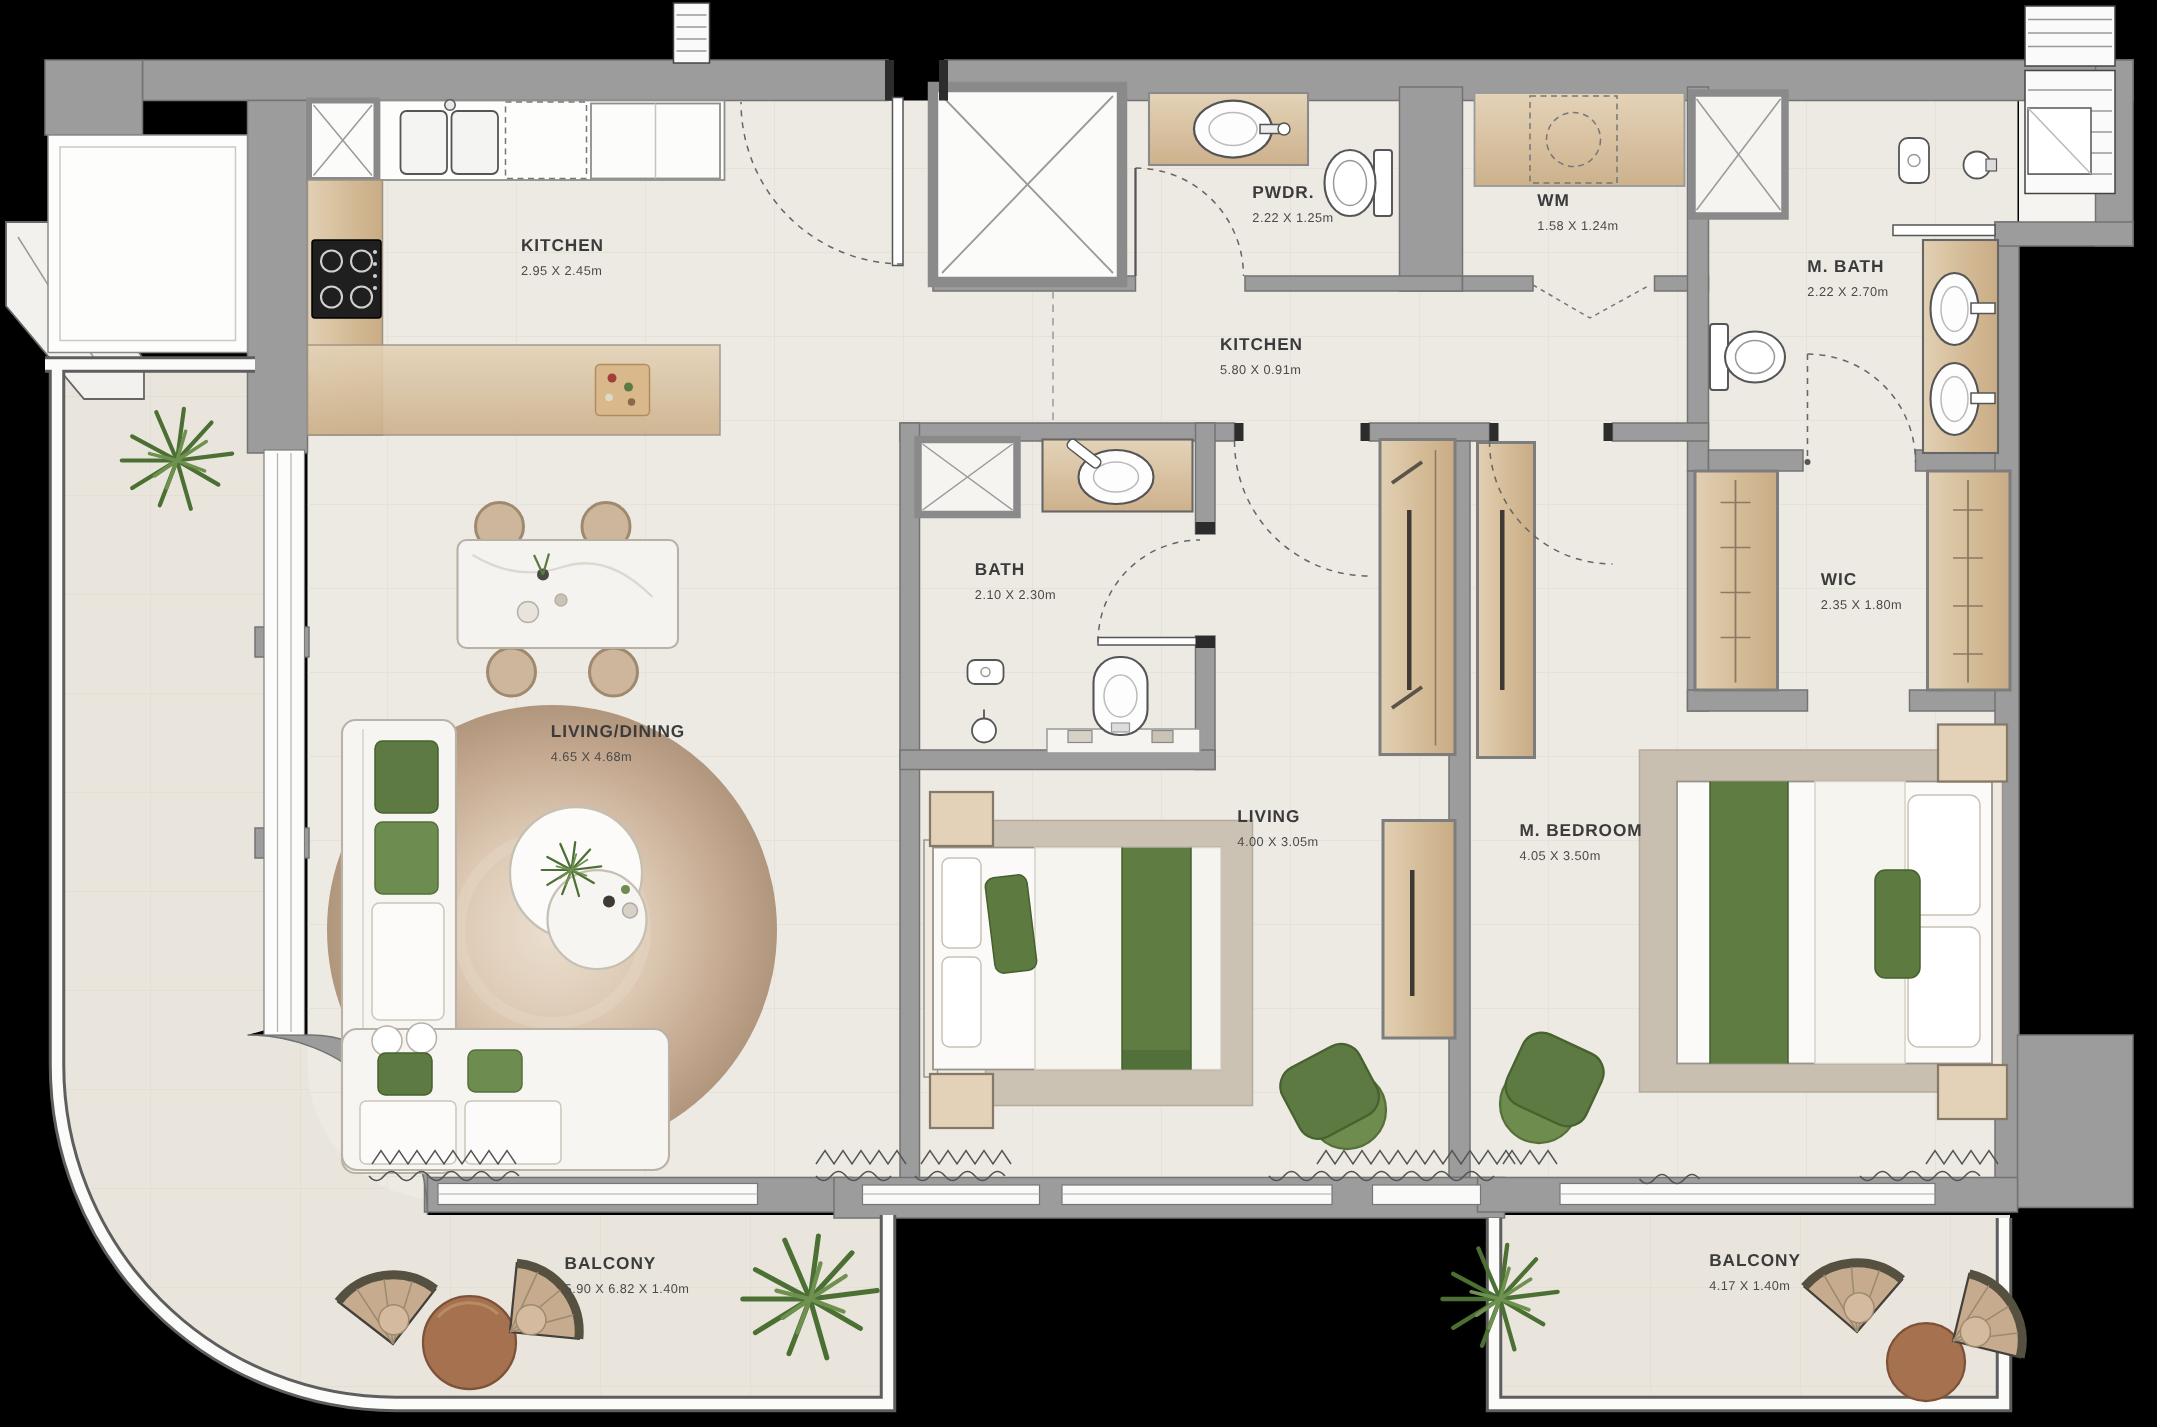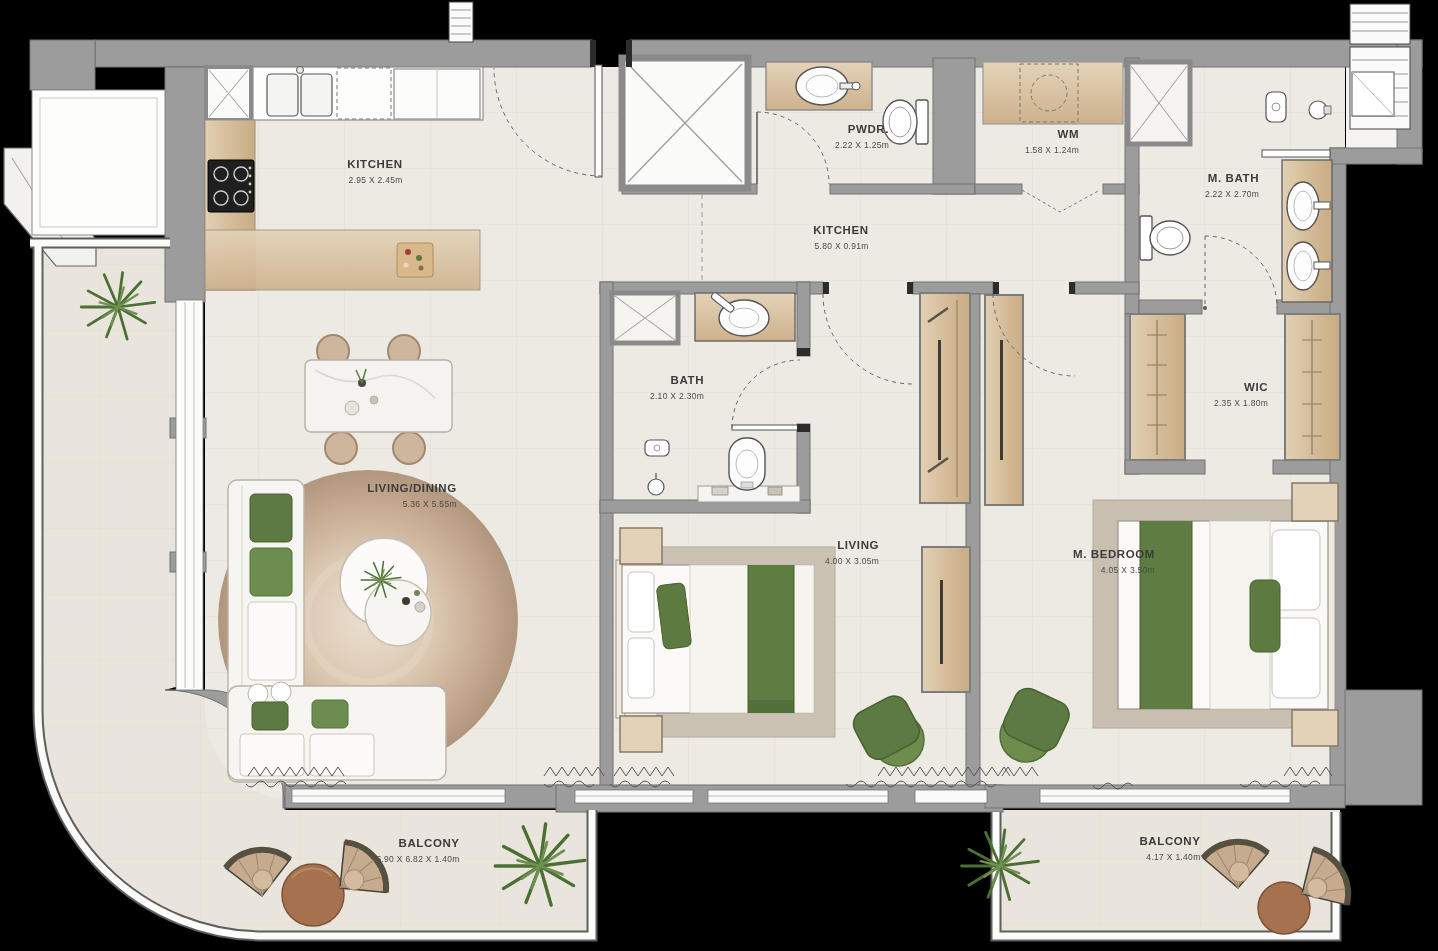--- a/index.html
+++ b/index.html
@@ -1,19 +1,19 @@
 <!DOCTYPE html>
 <html><head>
 <meta charset="utf-8">
 <style>
   html,body{margin:0;padding:0;background:#000;}
   #canvas{position:relative;width:1438px;height:951px;background:#000;overflow:hidden;
           font-family:"Liberation Sans",sans-serif;}
   #plan-svg{position:absolute;left:0;top:0;}
-  .room-label{position:absolute;transform:translateX(-50%);text-align:right;
+  .room-label{position:absolute;transform:translateX(-50%);text-align:left;
               color:#3b3b3b;pointer-events:none;white-space:nowrap;}
   .room-name{font-size:11.5px;font-weight:700;letter-spacing:.6px;}
   .room-dims{font-size:8.5px;margin-top:5px;letter-spacing:.3px;color:#4a4a4a;}
 </style>
 </head>
 <body>
 
 <div id="canvas">
 <svg id="plan-svg" width="1438" height="951" viewBox="0 0 1438 951">
   <defs>
@@ -463,27 +463,27 @@
 <div class="room-label" style="left:677px;top:374px">
   <div class="room-name">BATH</div>
   <div class="room-dims">2.10 X 2.30m</div>
 </div>
 <div class="room-label" style="left:1241px;top:381px">
   <div class="room-name">WIC</div>
   <div class="room-dims">2.35 X 1.80m</div>
 </div>
 <div class="room-label" style="left:412px;top:482px">
   <div class="room-name">LIVING/DINING</div>
-  <div class="room-dims">5.36 X 5.55m</div>
+  <div class="room-dims">4.65 X 4.68m</div>
 </div>
 <div class="room-label" style="left:852px;top:539px">
   <div class="room-name">LIVING</div>
   <div class="room-dims">4.00 X 3.05m</div>
 </div>
-<div class="room-label" style="left:1114px;top:548px">
+<div class="room-label" style="left:1054px;top:548px">
   <div class="room-name">M. BEDROOM</div>
   <div class="room-dims">4.05 X 3.50m</div>
 </div>
 <div class="room-label" style="left:418px;top:837px">
   <div class="room-name">BALCONY</div>
   <div class="room-dims">5.90 X 6.82 X 1.40m</div>
 </div>
 <div class="room-label" style="left:1170px;top:835px">
   <div class="room-name">BALCONY</div>
   <div class="room-dims">4.17 X 1.40m</div>

